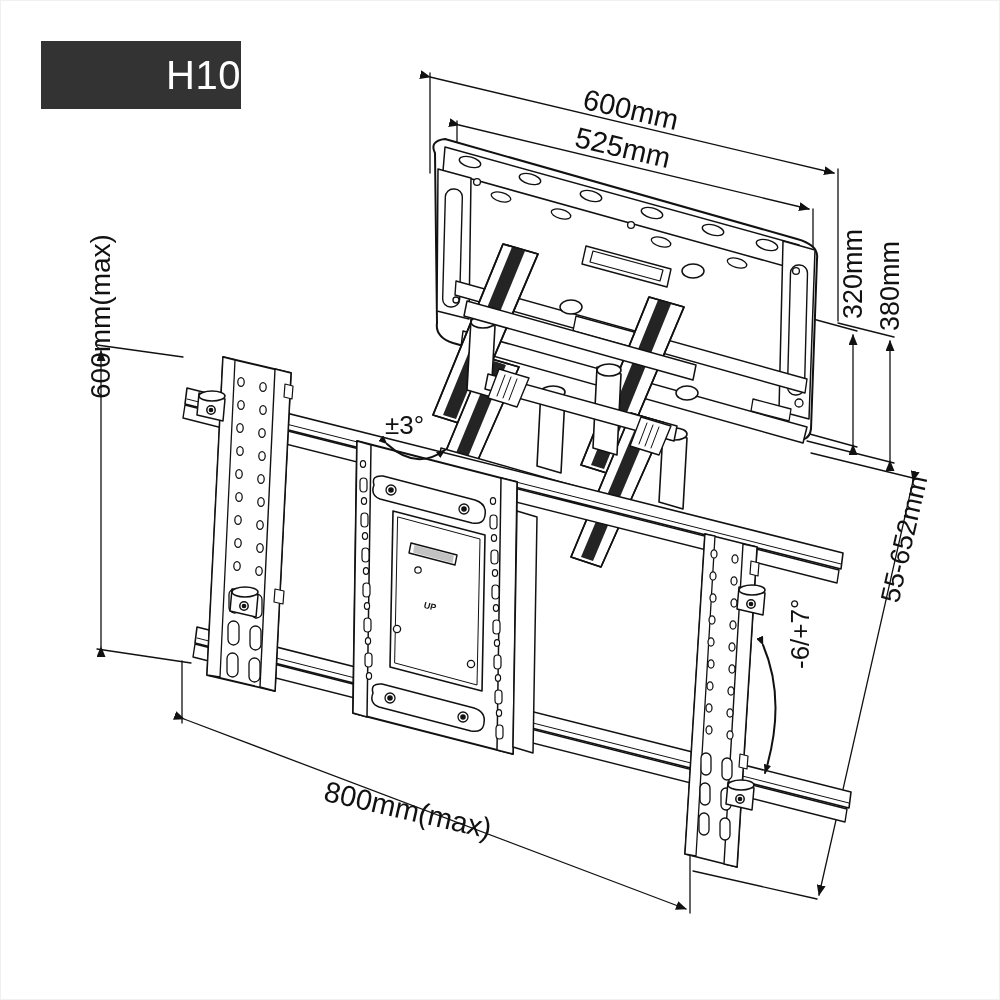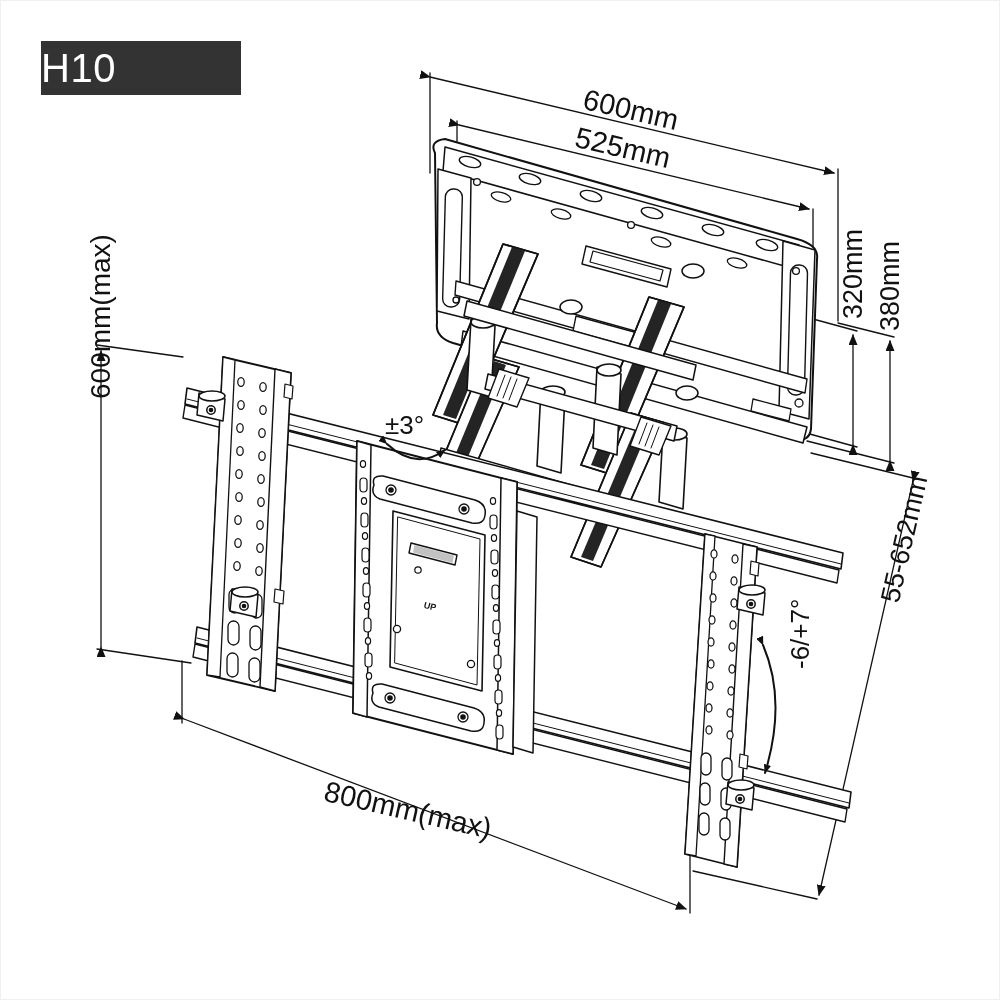--- a/index.html
+++ b/index.html
@@ -24,25 +24,25 @@
     left: 0; top: 0;
     width: 1000px;
     height: 1000px;
   }
   
   #model-badge {
     position: absolute;
     left: 40px;
     top: 40px;
     width: 200px;
-    height: 54px;
+    height: 68px;
     background: #333333;
     display: flex;
     align-items: center;
-    justify-content: flex-start;
+    justify-content: flex-end;
   }
   #model-badge .label {
     color: #ffffff;
     font-size: 40px;
     font-family: "Liberation Sans", sans-serif;
     letter-spacing: 0.5px;
     line-height: 1;
   }
   
   .dim-label {

